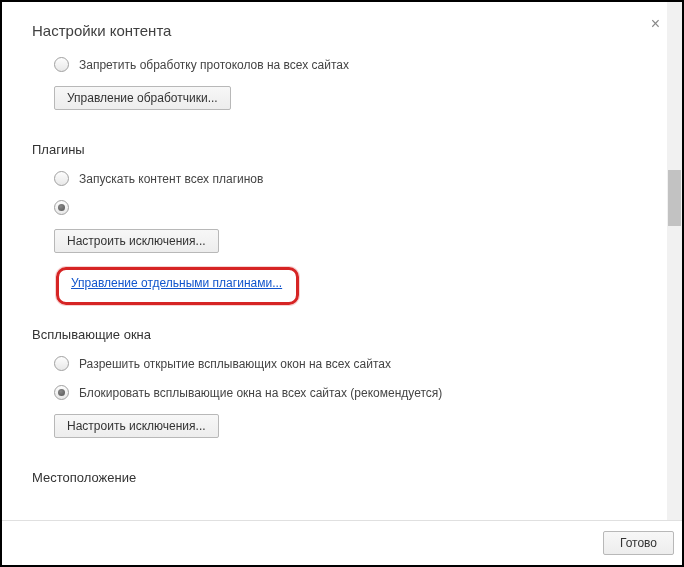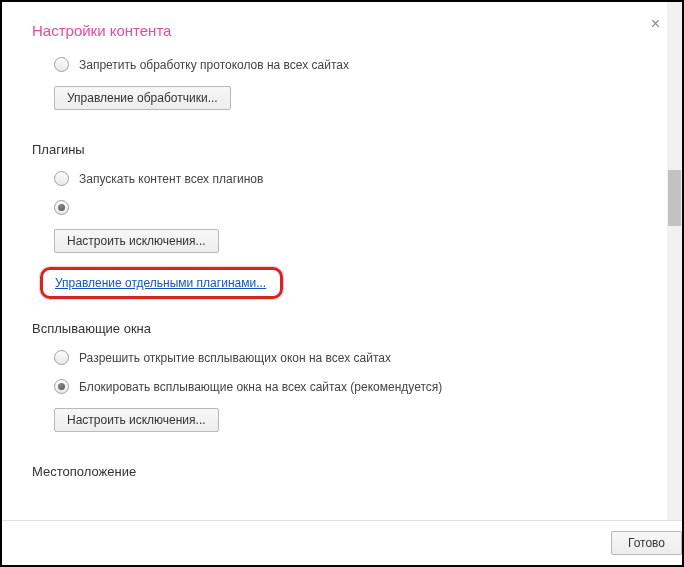--- a/index.html
+++ b/index.html
@@ -35,21 +35,21 @@
     top: 14px;
     right: 22px;
     font-size: 16px;
     color: #888;
     cursor: default;
     font-weight: normal;
     line-height: 1;
   }
   .dialog-title {
     font-size: 15px;
-    color: #ec4899;
+    color: #404040;
     font-weight: normal;
     margin-bottom: 18px;
   }
   .section {
     margin-bottom: 22px;
   }
   .section-heading {
     font-size: 13px;
     color: #333;
     font-weight: normal;
@@ -99,30 +99,30 @@
     color: #1155cc;
     text-decoration: underline;
     font-size: 12px;
     margin-left: 22px;
     display: inline-block;
     cursor: default;
   }
   .highlight-ring {
     border: 3px solid #d62424;
     border-radius: 10px;
-    padding: 6px 14px 6px 6px;
+    padding: 6px 14px 12px 6px;
     display: inline-block;
-    margin-left: 8px;
+    margin-left: 24px;
     margin-top: 4px;
     box-shadow: 0 0 0 1px rgba(214,36,36,0.2);
   }
   .highlight-ring .link { margin-left: 6px; }
   .footer {
     border-top: 1px solid #e0e0e0;
-    padding: 10px 0;
+    padding: 10px 8px;
     display: flex;
     justify-content: flex-end;
     background: #fff;
   }
   .footer .btn-done {
     border: 1px solid #b8b8b8;
     background: linear-gradient(#f7f7f7, #ededed);
     padding: 4px 16px;
     font-size: 12px;
     color: #333;

